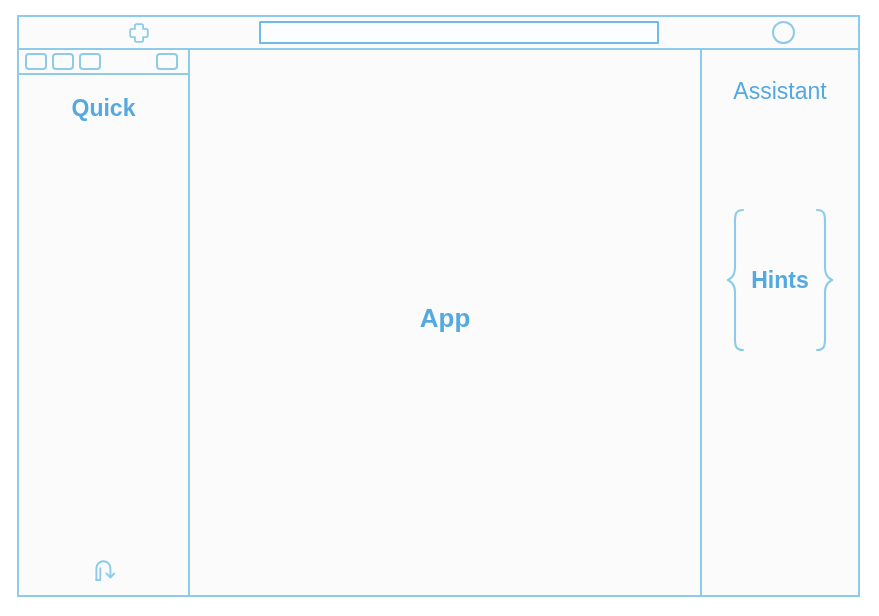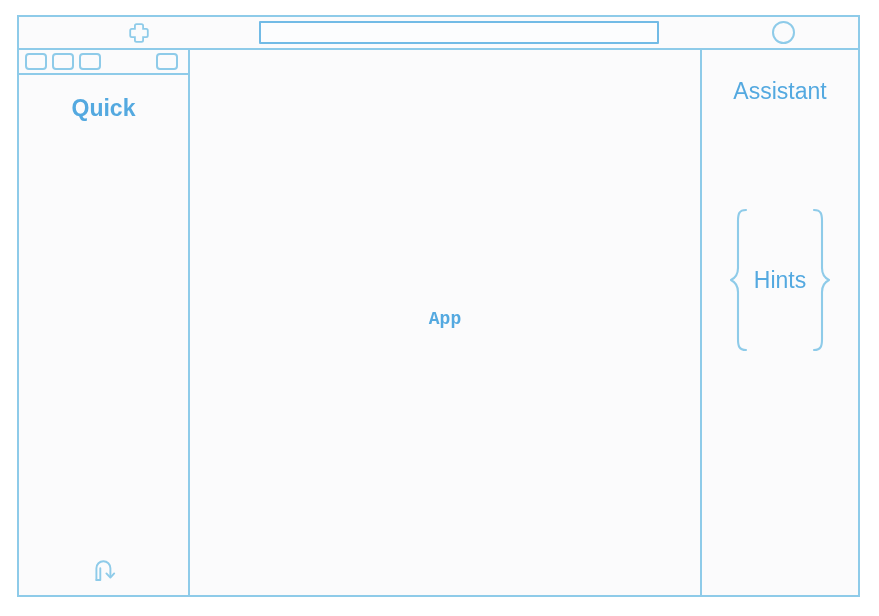--- a/index.html
+++ b/index.html
@@ -173,25 +173,24 @@
   .app-panel {
     flex: 1;
     box-sizing: border-box;
     border-right: 2px solid #8ecbe9;
     display: flex;
     align-items: center;
     justify-content: center;
     position: relative;
   }
   .app-label {
-    font-size: 18px;
+    font-size: 26px;
     font-weight: bold;
     color: #54a9e0;
     margin-top: -8px;
-    font-family: Liberation Mono, monospace;
   }
 
   
   .assistant-panel {
     width: 156px;
     box-sizing: border-box;
     display: flex;
     flex-direction: column;
     align-items: center;
     position: relative;
@@ -215,21 +214,21 @@
     justify-content: center;
   }
   .brace-svg {
     width: 22px;
     height: 146px;
     display: block;
     flex: none;
   }
   .hints-label {
     font-size: 23px;
-    font-weight: normal;
+    font-weight: bold;
     color: #54a9e0;
     padding: 0 4px;
     white-space: nowrap;
   }
 </style>
 </head>
 <body>
 
 <div id="wireframe-root">
 

